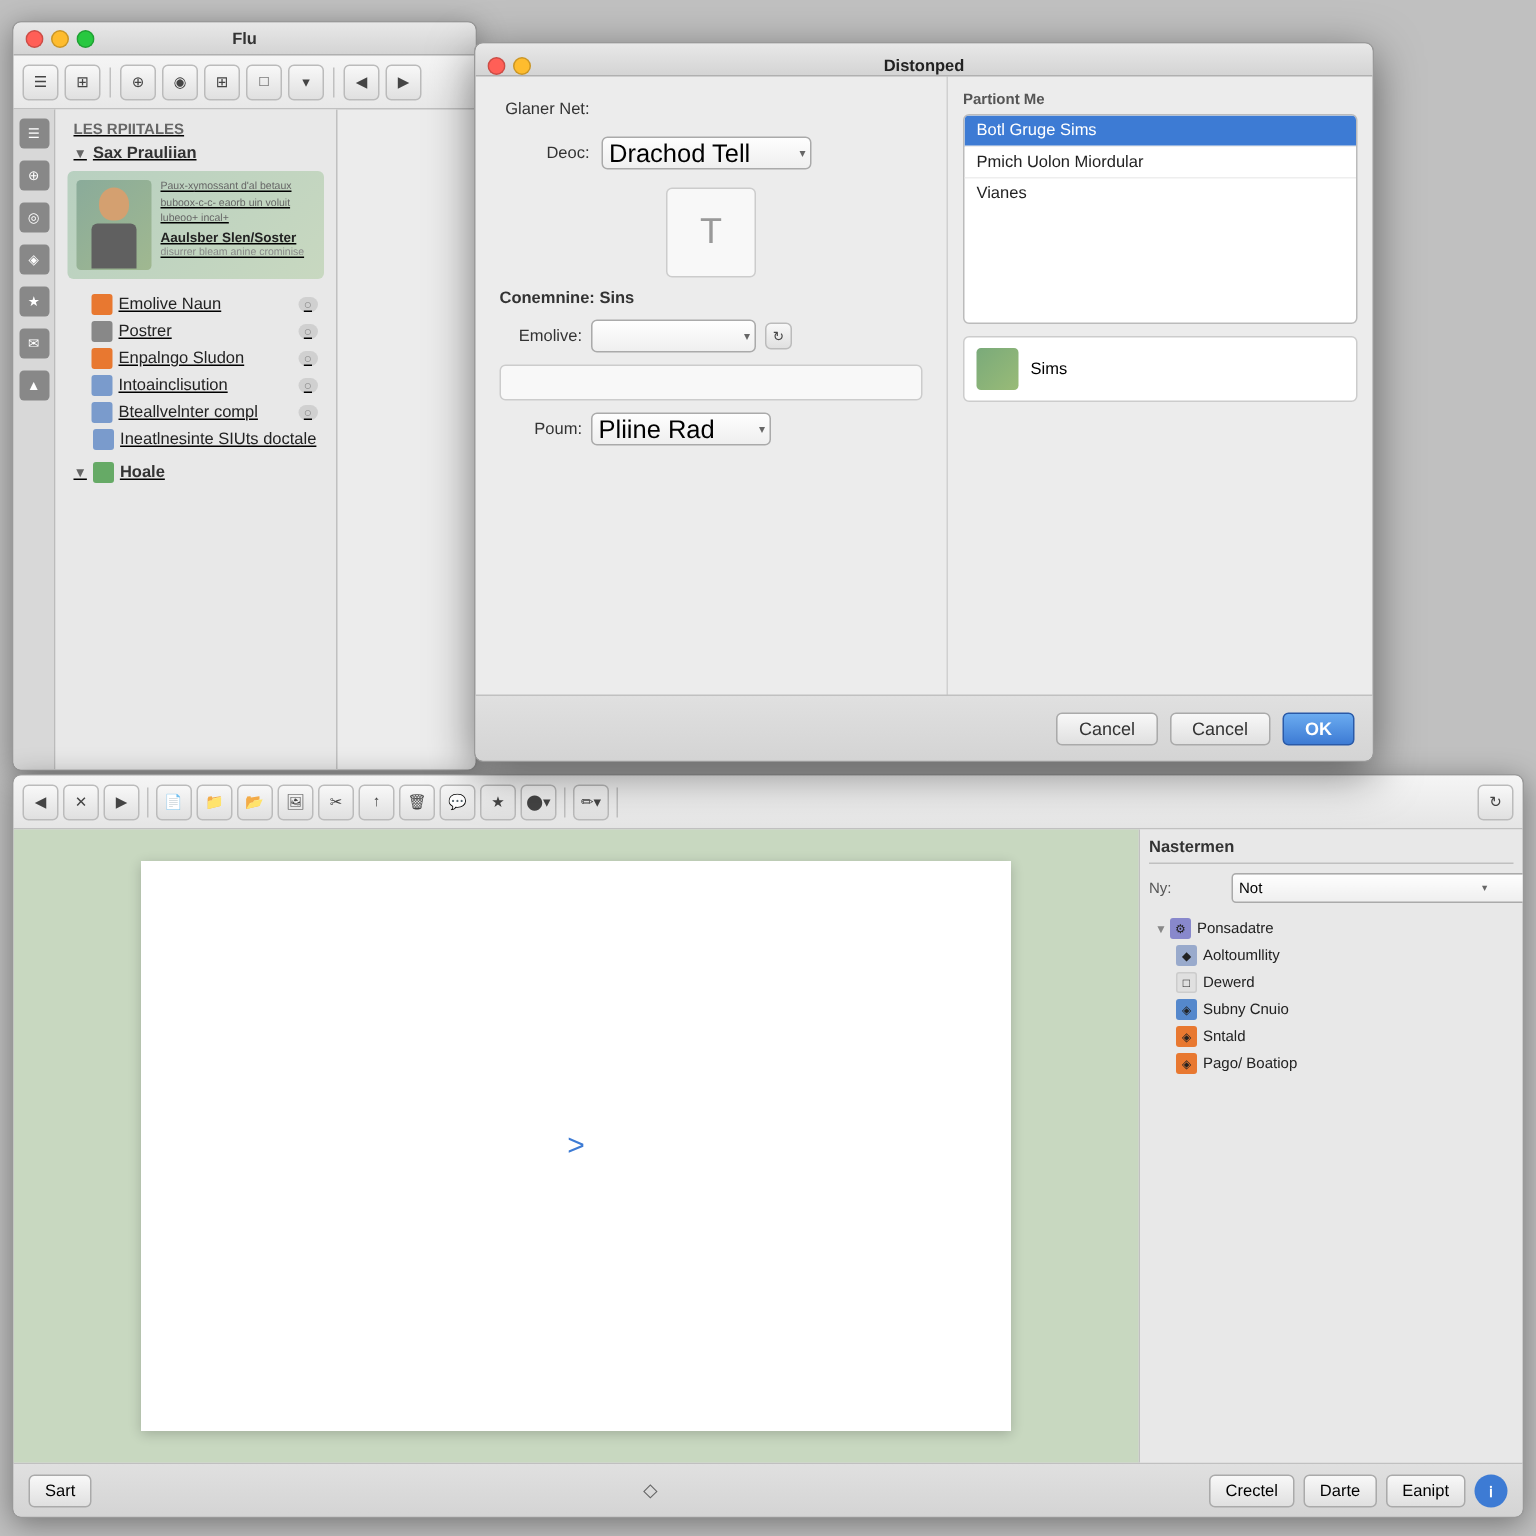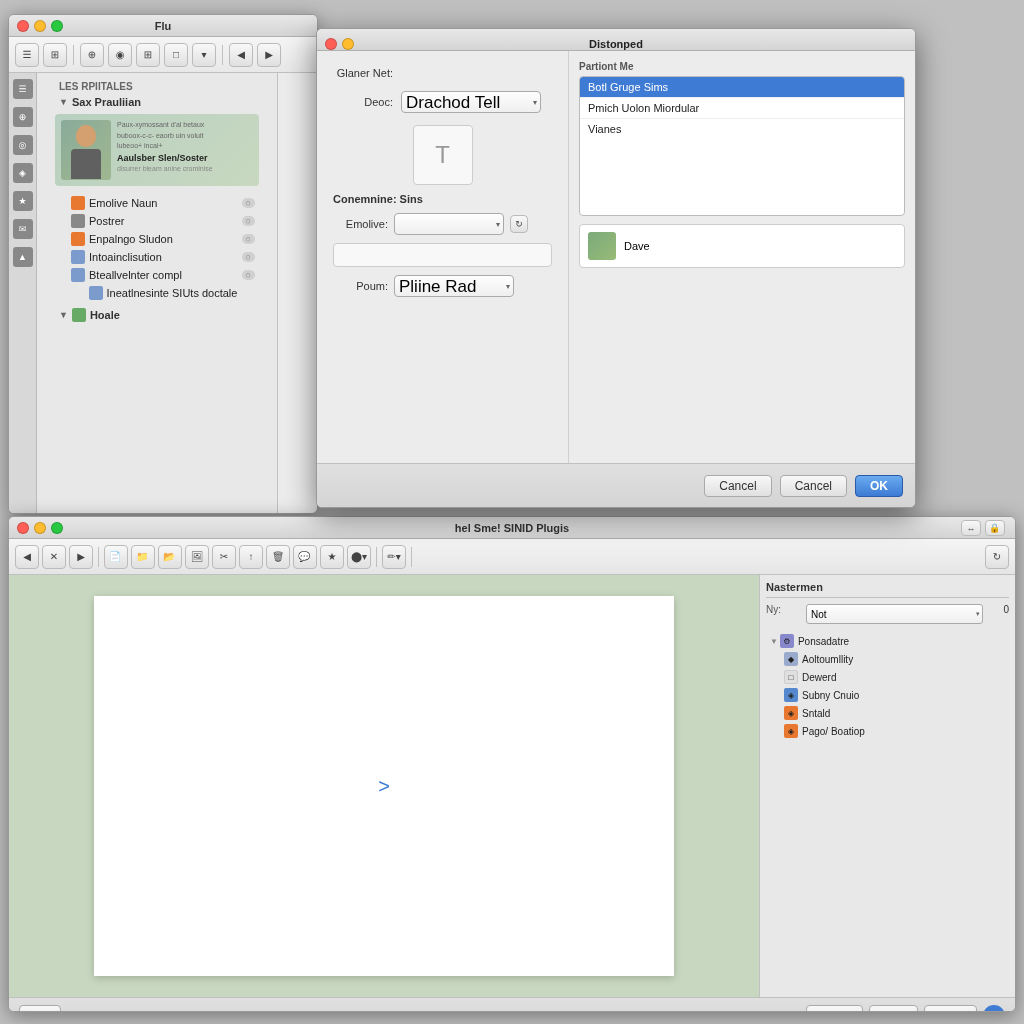--- a/index.html
+++ b/index.html
@@ -95,25 +95,26 @@
     .sidebar-icon {
       width: 20px; height: 20px;
       border-radius: 3px;
       background: #888;
       display: flex; align-items: center; justify-content: center;
       color: white;
       font-size: 9px;
       cursor: pointer;
     }
     .sidebar-nav {
-      width: 241px;
+      width: 188px;
       background: #e8e8e8;
       border-right: 1px solid #c0c0c0;
       overflow-y: auto;
-      padding: 4px 14px;
+      padding: 4px 4px;
+      text-decoration: underline;
     }
     .nav-header {
       font-size: 10px;
       font-weight: 700;
       color: #666;
       padding: 4px 8px 2px 8px;
       text-transform: uppercase;
     }
     .nav-section {
       display: flex;
@@ -227,21 +228,21 @@
       transform: translateX(-50%);
       font-size: 11px;
       font-weight: 700;
       color: #222;
     }
     .dialog-body {
       display: flex;
       height: calc(100% - 22px);
     }
     .dialog-left {
-      width: 252px;
+      width: 315px;
       padding: 16px;
       border-right: 1px solid #d0d0d0;
     }
     .dialog-right {
       flex: 1;
       padding: 10px;
       display: flex;
       flex-direction: column;
     }
     .form-row {
@@ -442,42 +443,43 @@
     .inspector-title {
       font-size: 11px;
       font-weight: 700;
       color: #333;
       padding: 0 0 4px 0;
       border-bottom: 1px solid #c0c0c0;
       margin-bottom: 6px;
     }
     .inspector-row {
       display: flex;
-      align-items: flex-start;
+      align-items: center;
       margin-bottom: 6px;
-      gap: 16px;
+      gap: 4px;
     }
     .inspector-label {
       font-size: 10px;
       color: #555;
       width: 24px;
     }
     .inspector-select-wrap {
       position: relative;
       flex: 1;
     }
     .inspector-select {
       width: 100%;
       height: 20px;
       font-size: 10px;
       border: 1px solid #aaa;
       border-radius: 3px;
       background: linear-gradient(to bottom, #fefefe, #efefef);
       padding: 0 14px 0 4px;
       appearance: none;
+      margin-left: 27px;
     }
     .inspector-tree {
       padding: 2px 0;
     }
     .tree-item {
       display: flex;
       align-items: center;
       padding: 2px 4px;
       font-size: 10px;
       color: #222;
@@ -684,44 +686,32 @@
         </div>
         <div class="contact-item">
           <span>Pmich Uolon Miordular</span>
         </div>
         <div class="contact-item">
           <span>Vianes</span>
         </div>
       </div>
       <div class="contact-with-avatar" style="margin-top:8px; border: 1px solid #ccc; border-radius:4px; background:white; min-height:44px;">
         <div class="contact-avatar"></div>
-        <span>Dave</span>
+        <span>Sims</span>
       </div>
     </div>
   </div>
   <div class="dialog-footer">
     <button class="btn btn-cancel">Cancel</button>
     <button class="btn btn-cancel">Cancel</button>
     <button class="btn btn-ok">OK</button>
   </div>
 </div>
 
 <div class="bottom-window">
-  <div class="window-titlebar">
-    <div class="traffic-lights">
-      <div class="tl-btn tl-close"></div>
-      <div class="tl-btn tl-min"></div>
-      <div class="tl-btn tl-max"></div>
-    </div>
-    <span class="window-title">hel Sme! SINID Plugis</span>
-    <div style="position:absolute; right:10px; display:flex; gap:4px;">
-      <div class="tb-btn" style="width:20px;height:16px;font-size:9px;">↔</div>
-      <div class="tb-btn" style="width:20px;height:16px;font-size:9px;">🔒</div>
-    </div>
-  </div>
   <div class="bottom-toolbar">
     <div class="tb-btn">◀</div>
     <div class="tb-btn">✕</div>
     <div class="tb-btn">▶</div>
     <div class="tb-sep"></div>
     <div class="tb-btn">📄</div>
     <div class="tb-btn">📁</div>
     <div class="tb-btn">📂</div>
     <div class="tb-btn">🖼</div>
     <div class="tb-btn">✂</div>

